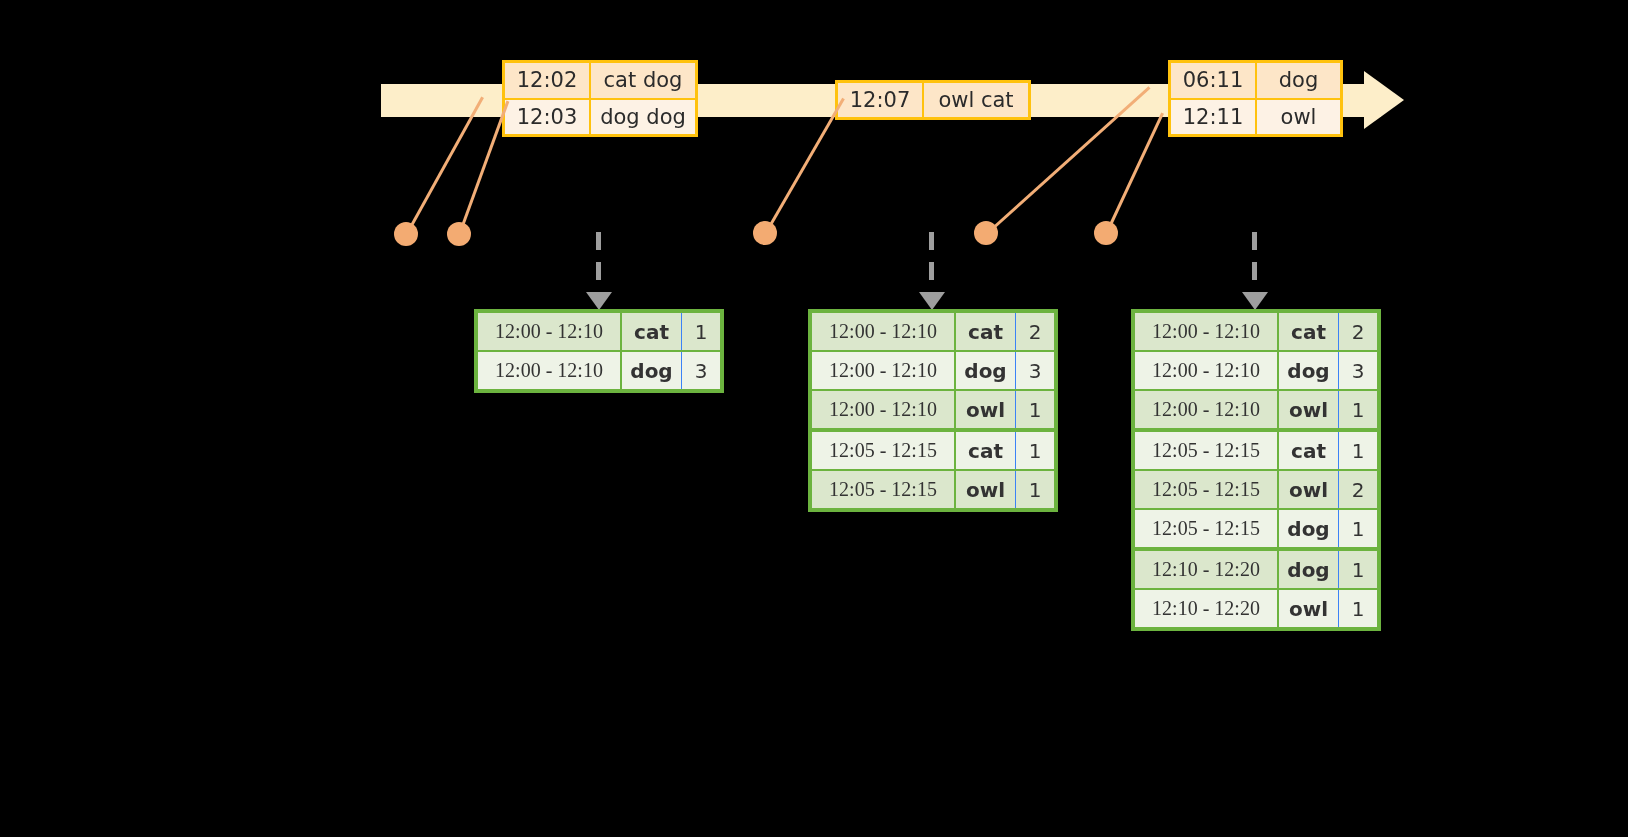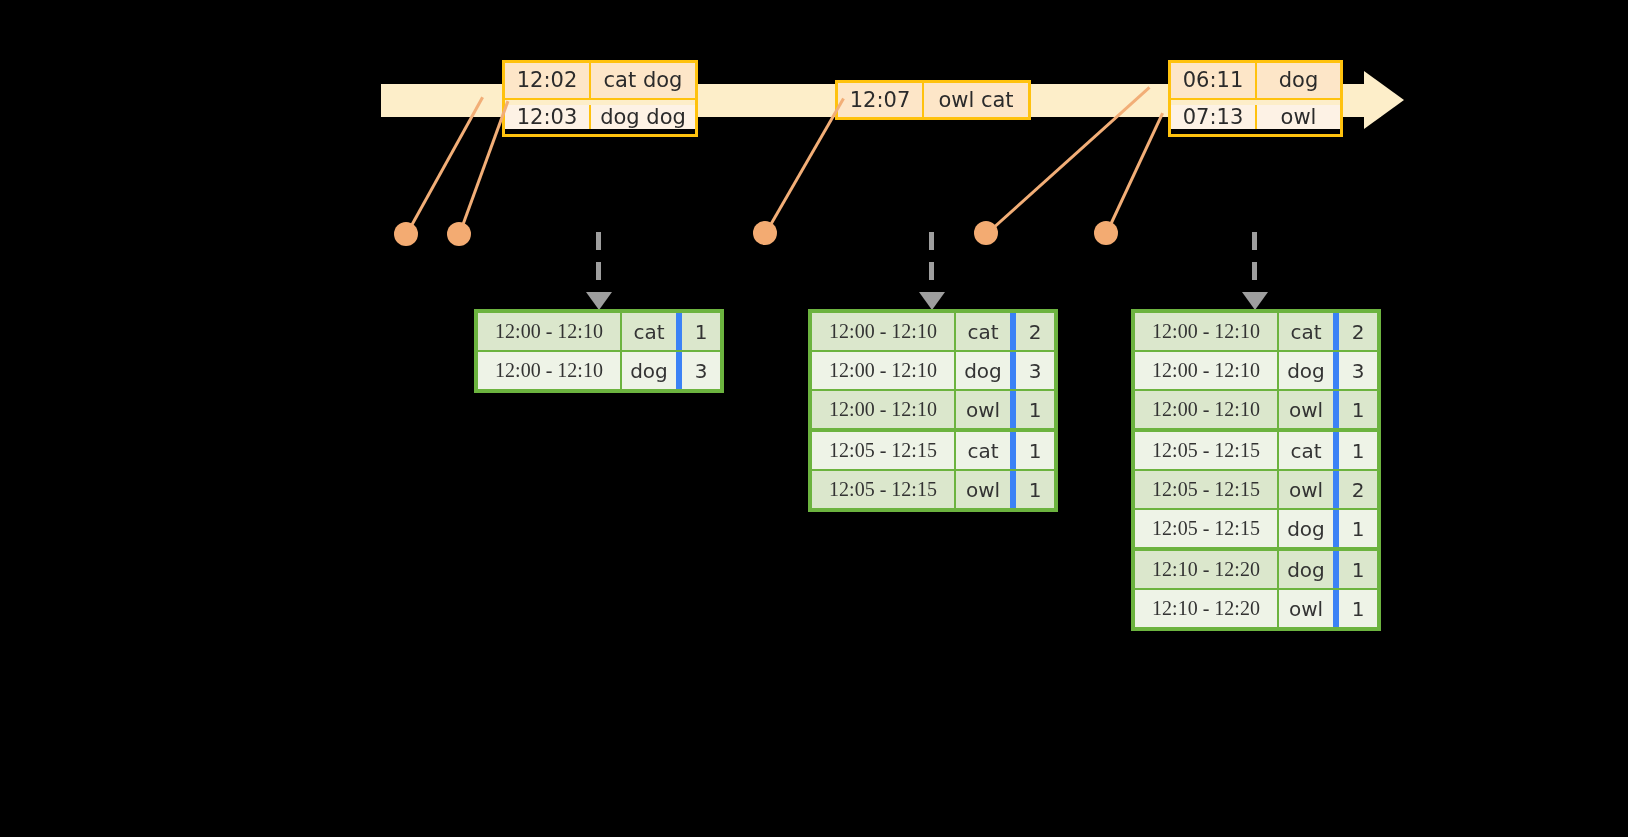--- a/index.html
+++ b/index.html
@@ -12,21 +12,21 @@
   .tl-bar{position:absolute;background:#fdeec9;}
   .tl-arrow{position:absolute;width:0;height:0;
             border-top:29px solid transparent;
             border-bottom:29px solid transparent;
             border-left:40px solid #fdeec9;}
 
   
   .ev{position:absolute;border:3px solid #ffc20e;box-sizing:border-box;
       display:flex;flex-direction:column;}
   .ev-row{display:flex;flex:1;}
-  .ev-row + .ev-row{border-top:2px solid #ffc20e;align-items:center;}
+  .ev-row + .ev-row{border-top:2px solid #ffc20e;}
   .ev-c{display:flex;align-items:center;justify-content:center;
         font-size:21px;color:#2b2b2b;box-sizing:border-box;white-space:nowrap;}
   .ev-c.t{width:86px;border-right:2px solid #ffc20e;}
   .ev-c.v{flex:1;}
   .sh-a .ev-c{background:#fde6c8;}
   .sh-b .ev-c{background:#fdf2e5;}
 
   
   .conn{position:absolute;background:#f2ae77;transform-origin:0 50%;height:3px;}
   .dot{position:absolute;width:24px;height:24px;border-radius:50%;
@@ -41,21 +41,21 @@
 
   
   .gt{position:absolute;border:4px solid #6cb33f;box-sizing:border-box;
       display:flex;flex-direction:column;}
   .gt-row{display:flex;height:37px;}
   .gt-row + .gt-row{border-top:2px solid #6cb33f;}
   .gt-row.grp{border-top:4px solid #6cb33f;}
   .gt-c{display:flex;align-items:center;justify-content:center;
         font-size:20px;color:#333;box-sizing:border-box;white-space:nowrap;}
   .gt-c.win{border-right:2px solid #6cb33f;font-family:Liberation Serif, serif;}
-  .gt-c.key{border-right:6px solid #3b82f6;}
+  .gt-c.key{border-right:1px solid #3b82f6;font-weight:bold;}
   .gt-row.a .gt-c{background:#dbe7cc;}
   .gt-row.b .gt-c{background:#eef3e7;}
 </style>
 </head>
 <body>
 
 <div id="stage">
 
   <div class="tl-bar" style="left:381px;top:84px;width:1000px;height:33px;"></div>
   <div class="tl-arrow" style="left:1364px;top:71px;"></div>
@@ -77,21 +77,21 @@
       <div class="ev-c v">owl cat</div>
     </div>
   </div>
 
   <div class="ev" style="left:1168px;top:60px;width:175px;height:77px;">
     <div class="ev-row sh-a">
       <div class="ev-c t">06:11</div>
       <div class="ev-c v">dog</div>
     </div>
     <div class="ev-row sh-b">
-      <div class="ev-c t">07:13</div>
+      <div class="ev-c t">12:11</div>
       <div class="ev-c v">owl</div>
     </div>
   </div>
 
   <div class="conn" style="left:406px;top:234px;width:158px;transform:rotate(-61deg);"></div>
   <div class="conn" style="left:459px;top:234px;width:143px;transform:rotate(-70deg);"></div>
   <div class="conn" style="left:765px;top:233px;width:157px;transform:rotate(-60deg);"></div>
   <div class="conn" style="left:986px;top:233px;width:220px;transform:rotate(-42deg);"></div>
   <div class="conn" style="left:1106px;top:233px;width:134px;transform:rotate(-65deg);"></div>
 

